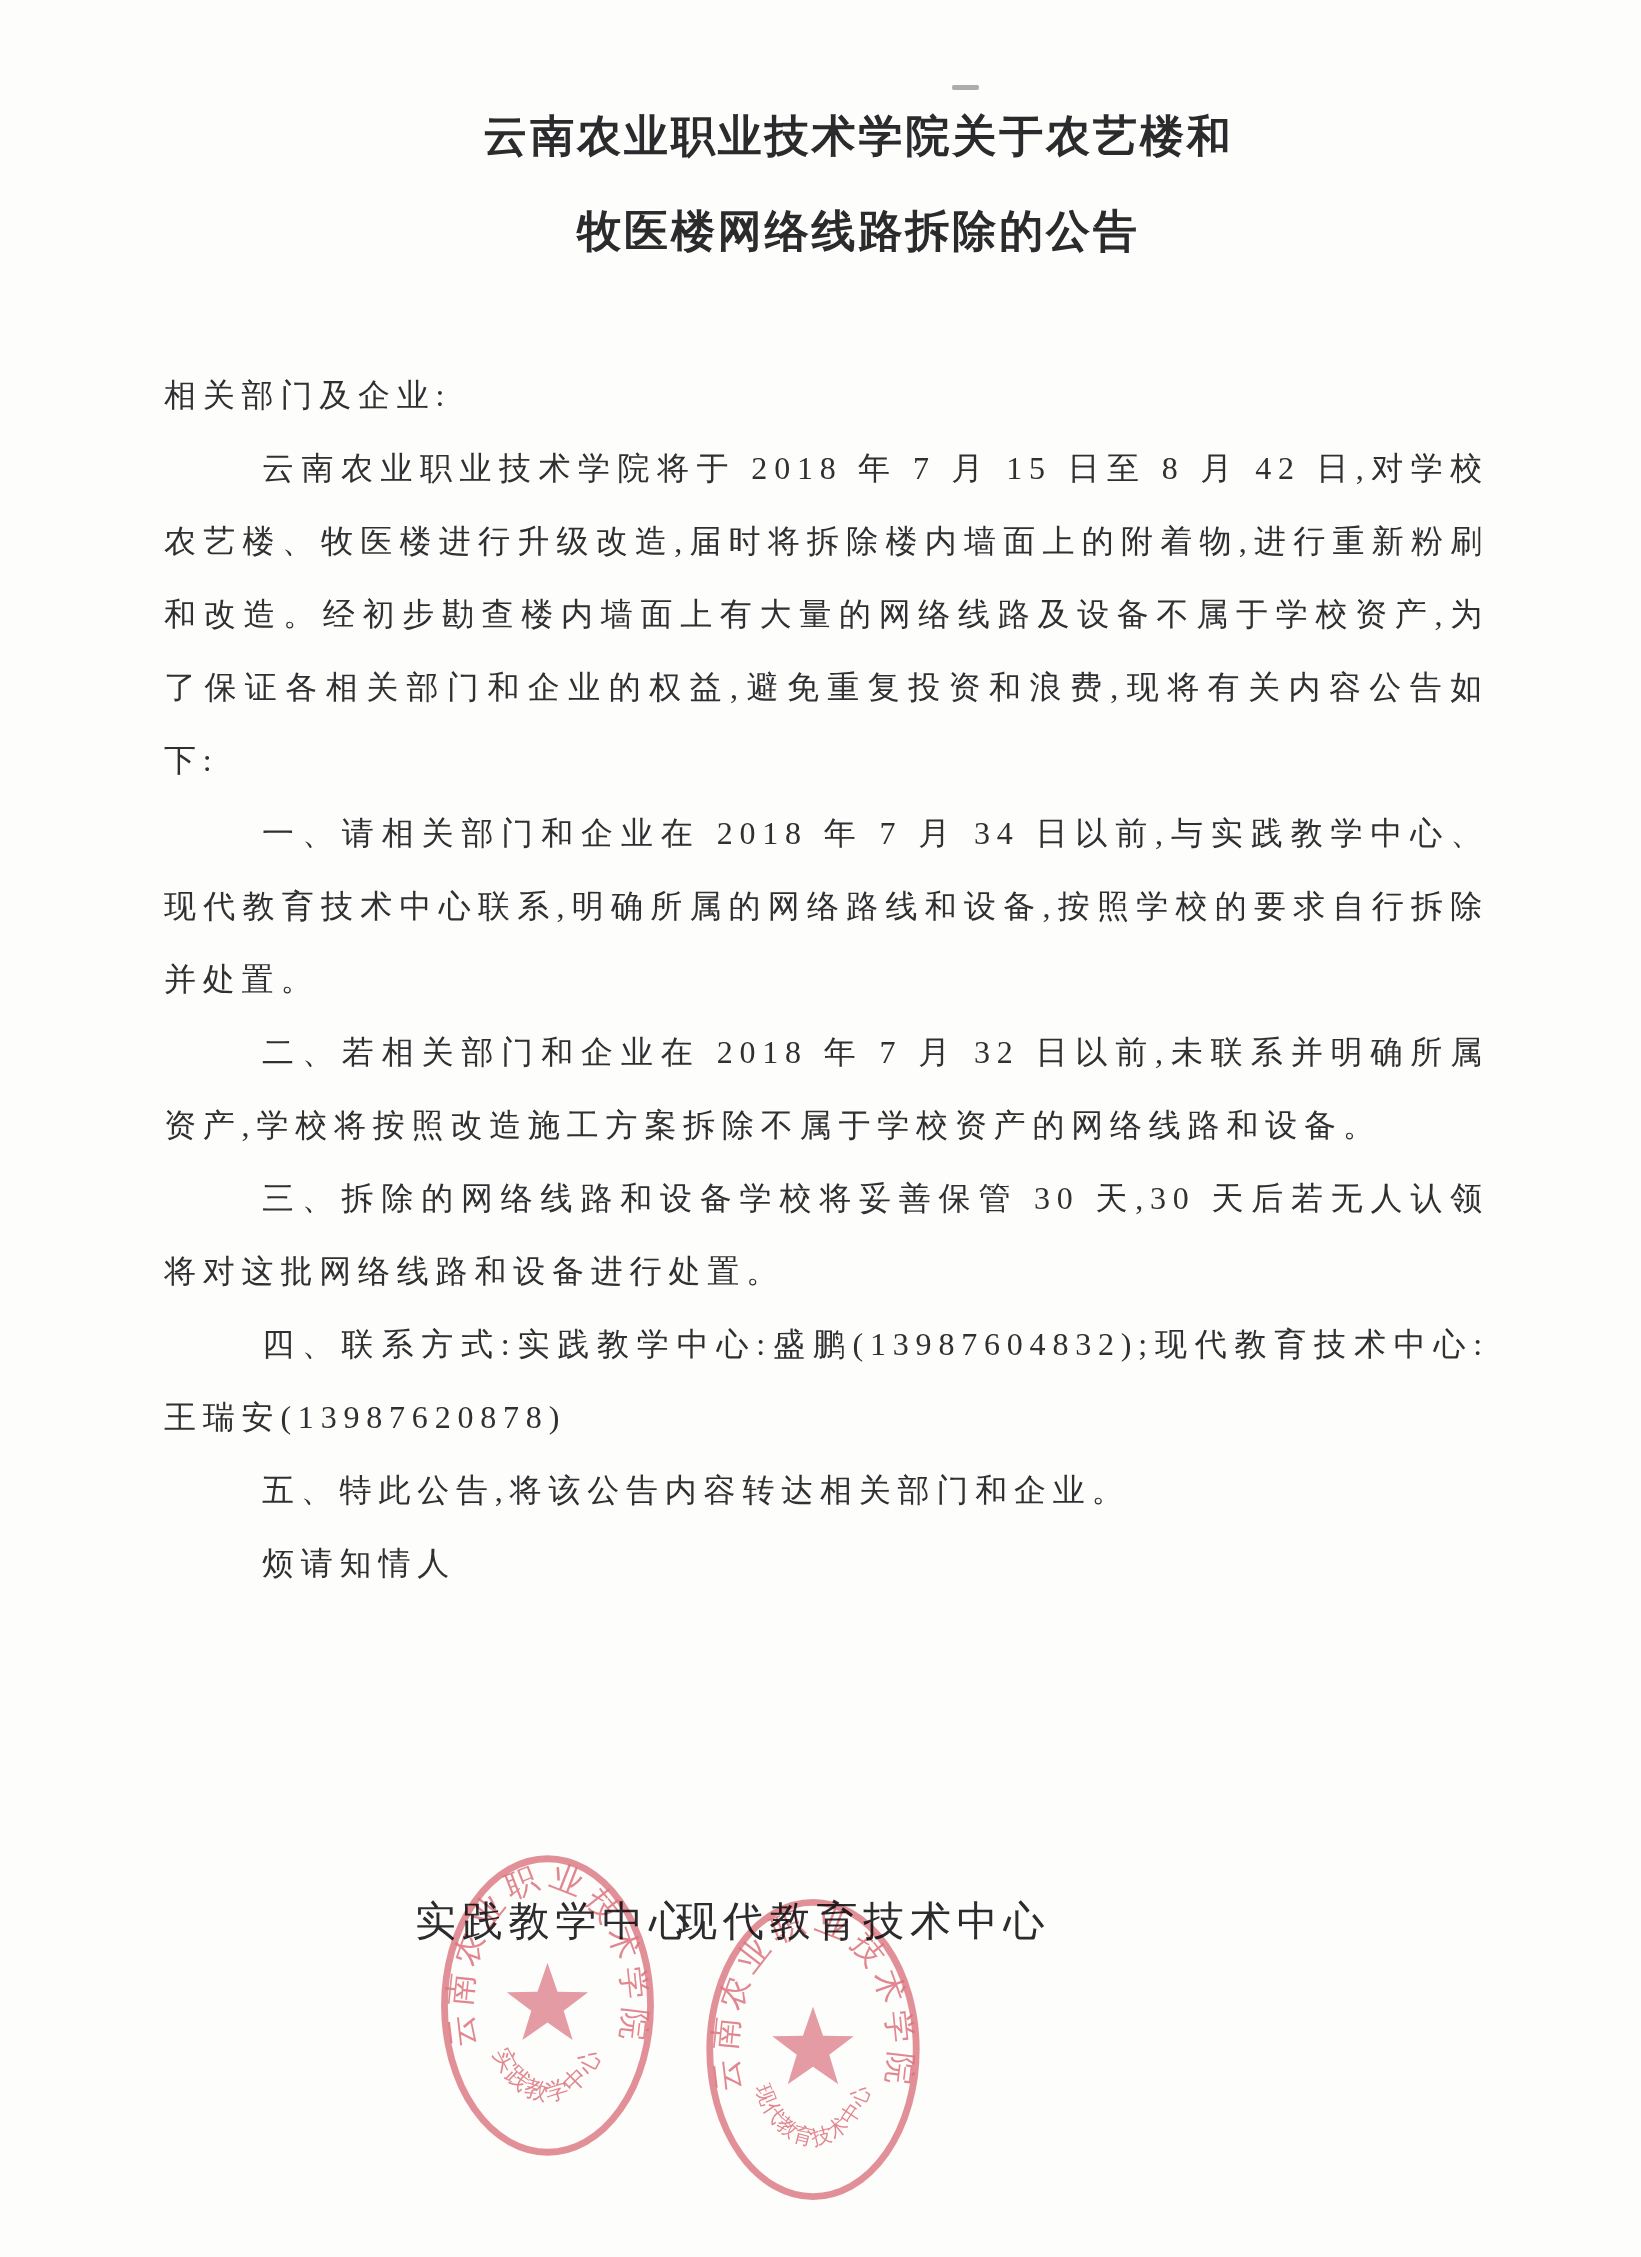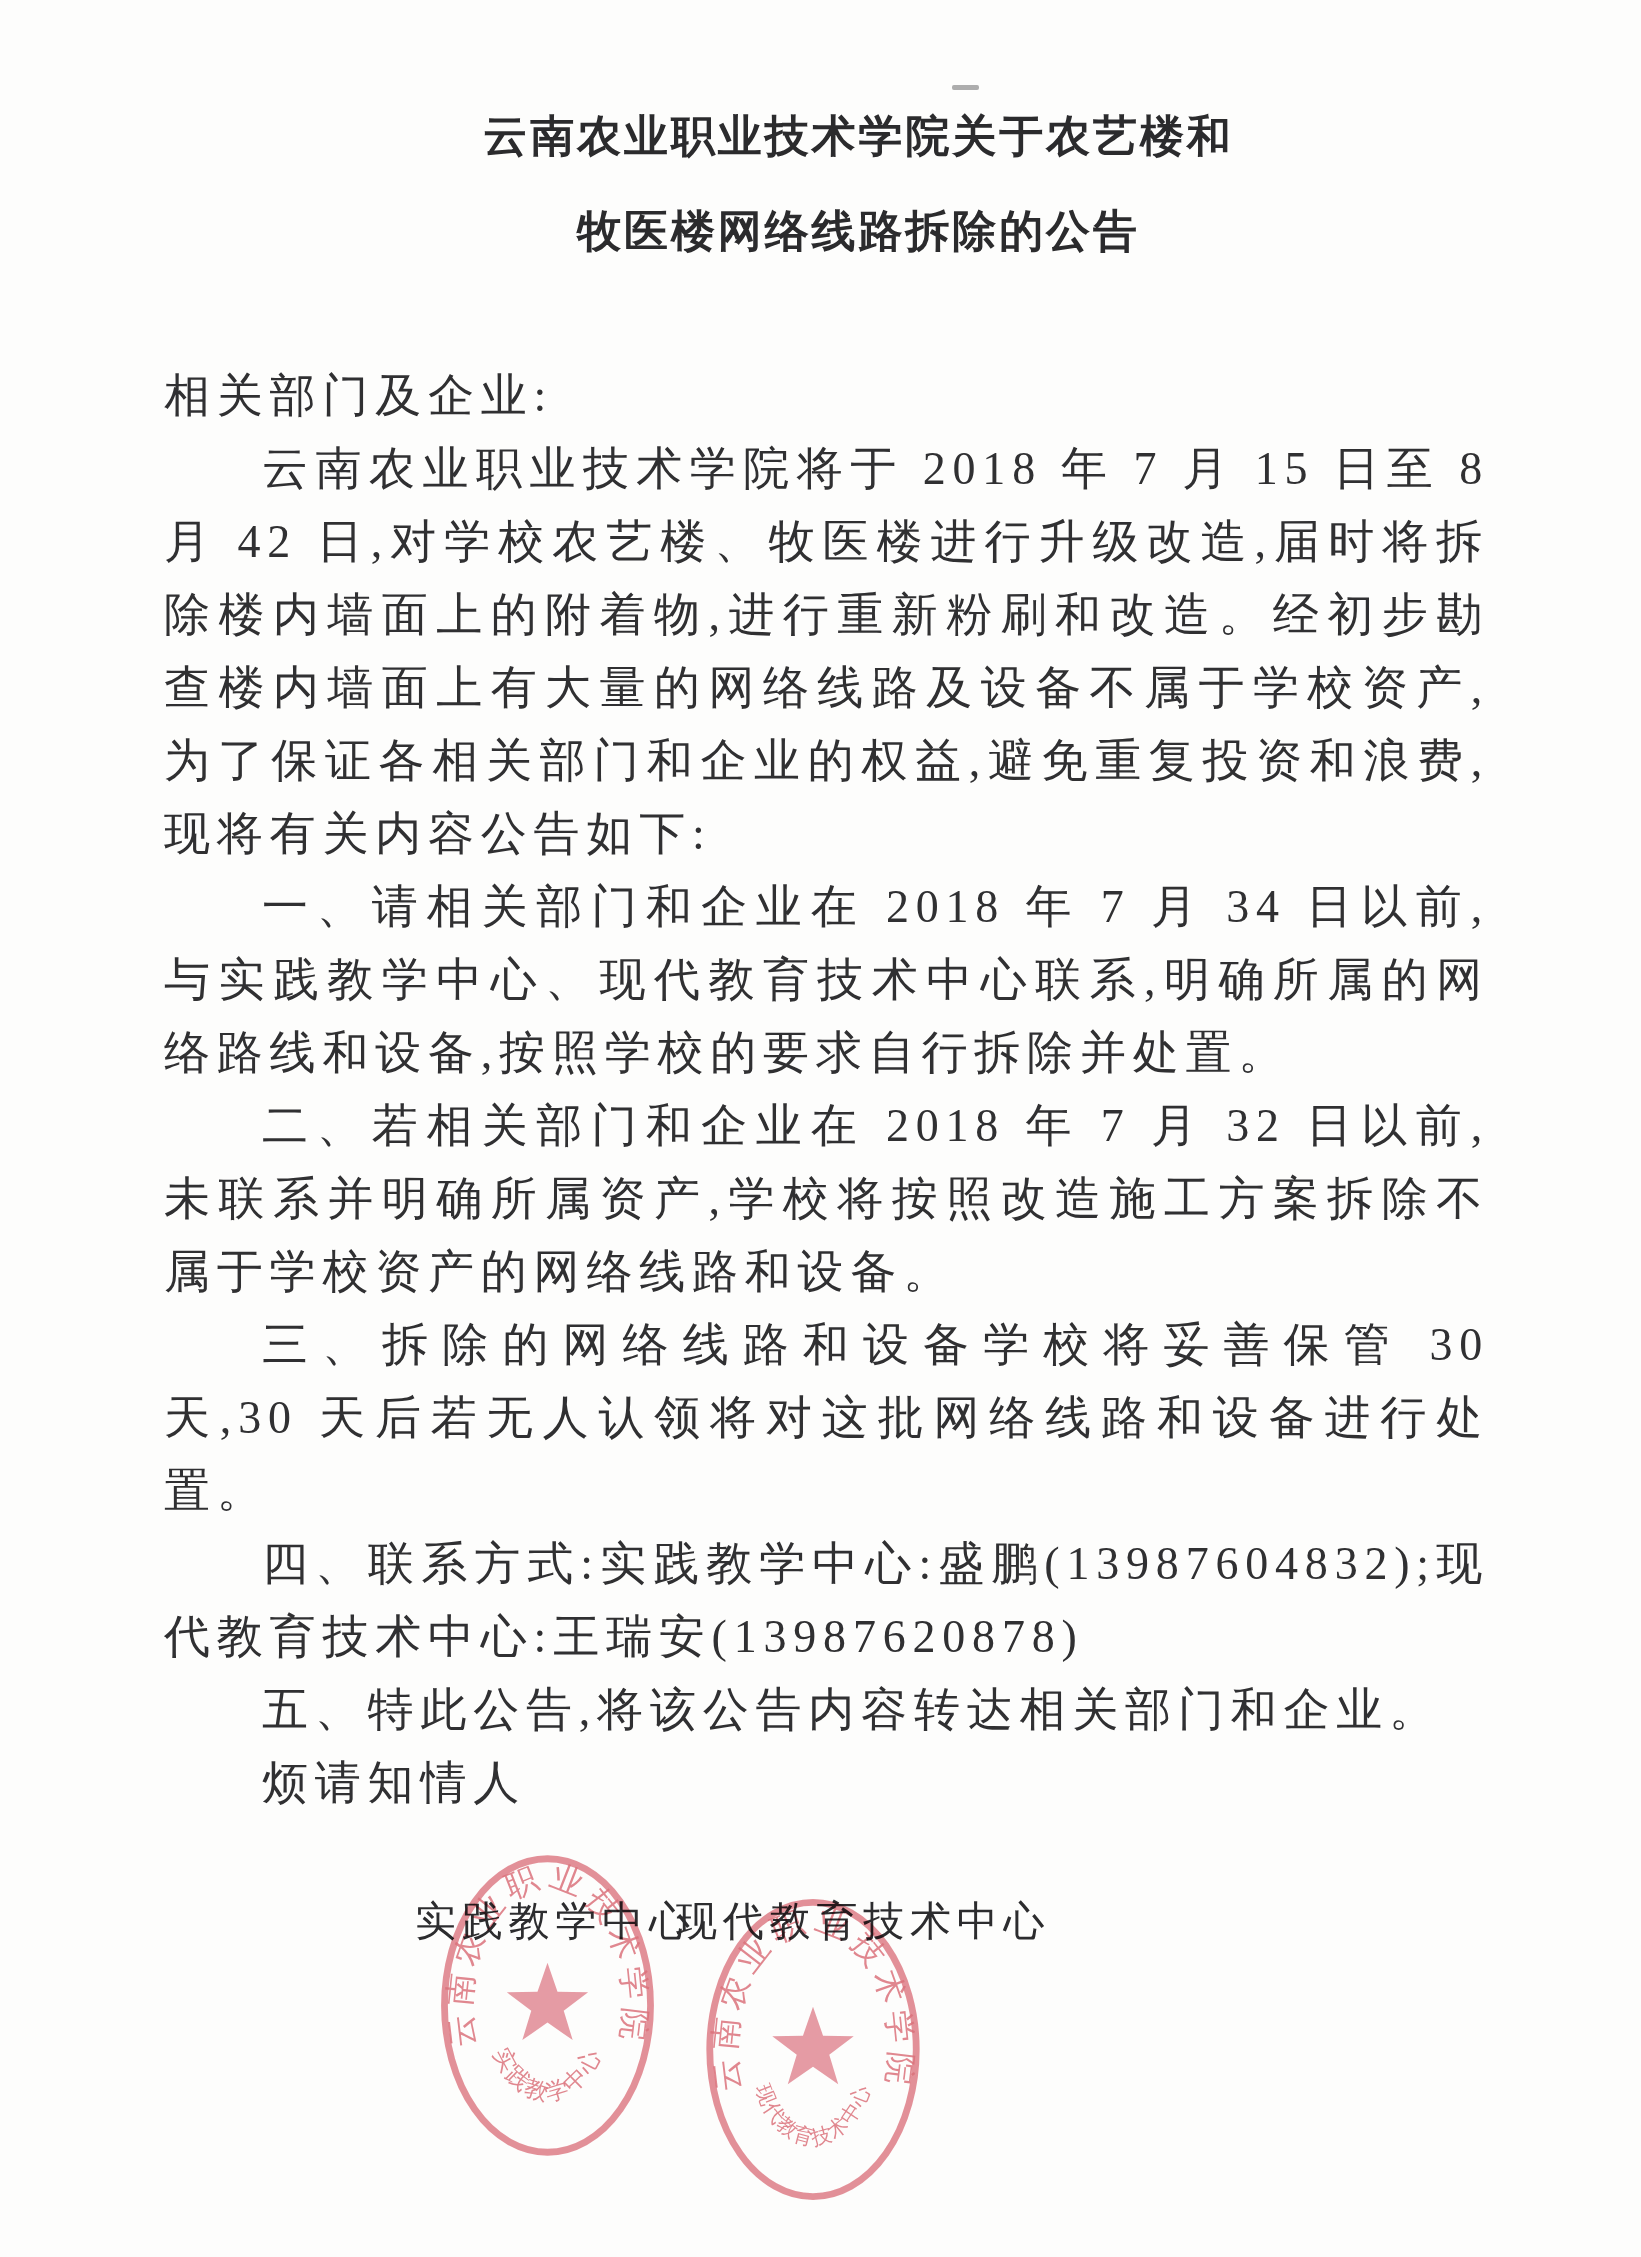--- a/index.html
+++ b/index.html
@@ -23,21 +23,21 @@
     line-height: 95px;
     letter-spacing: 2.9px;
     color: #2b2b2d;
     padding-left: 38px;
   }
   .body-text {
     position: absolute;
     left: 164px;
     top: 359px;
     width: 1325px;
-    font-size: 46px;
+    font-size: 32px;
     line-height: 73px;
     letter-spacing: 6.8px;
     text-align: justify;
     text-justify: inter-ideograph;
     color: #303032;
   }
   .body-text p { margin: 0; text-indent: 98px; }
   .body-text p.no-indent { text-indent: 0; }
   .sign {
     position: absolute;

